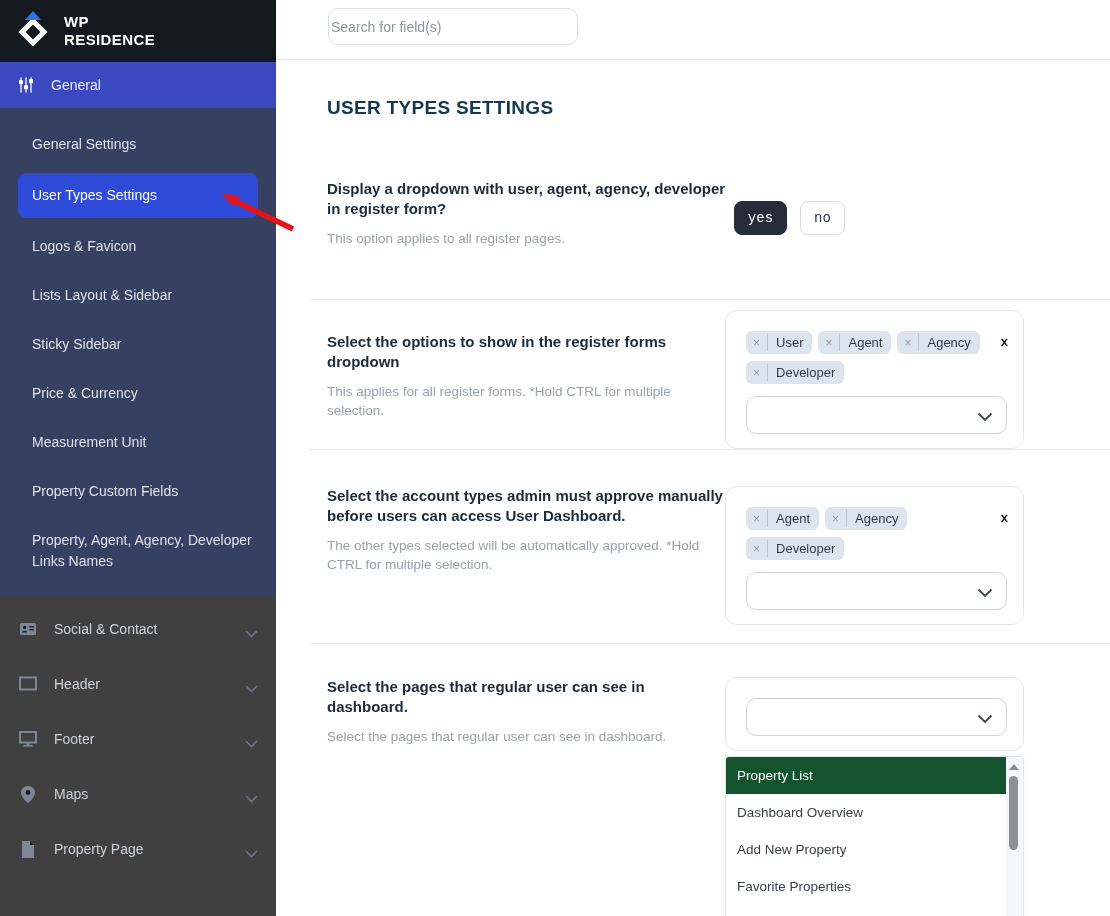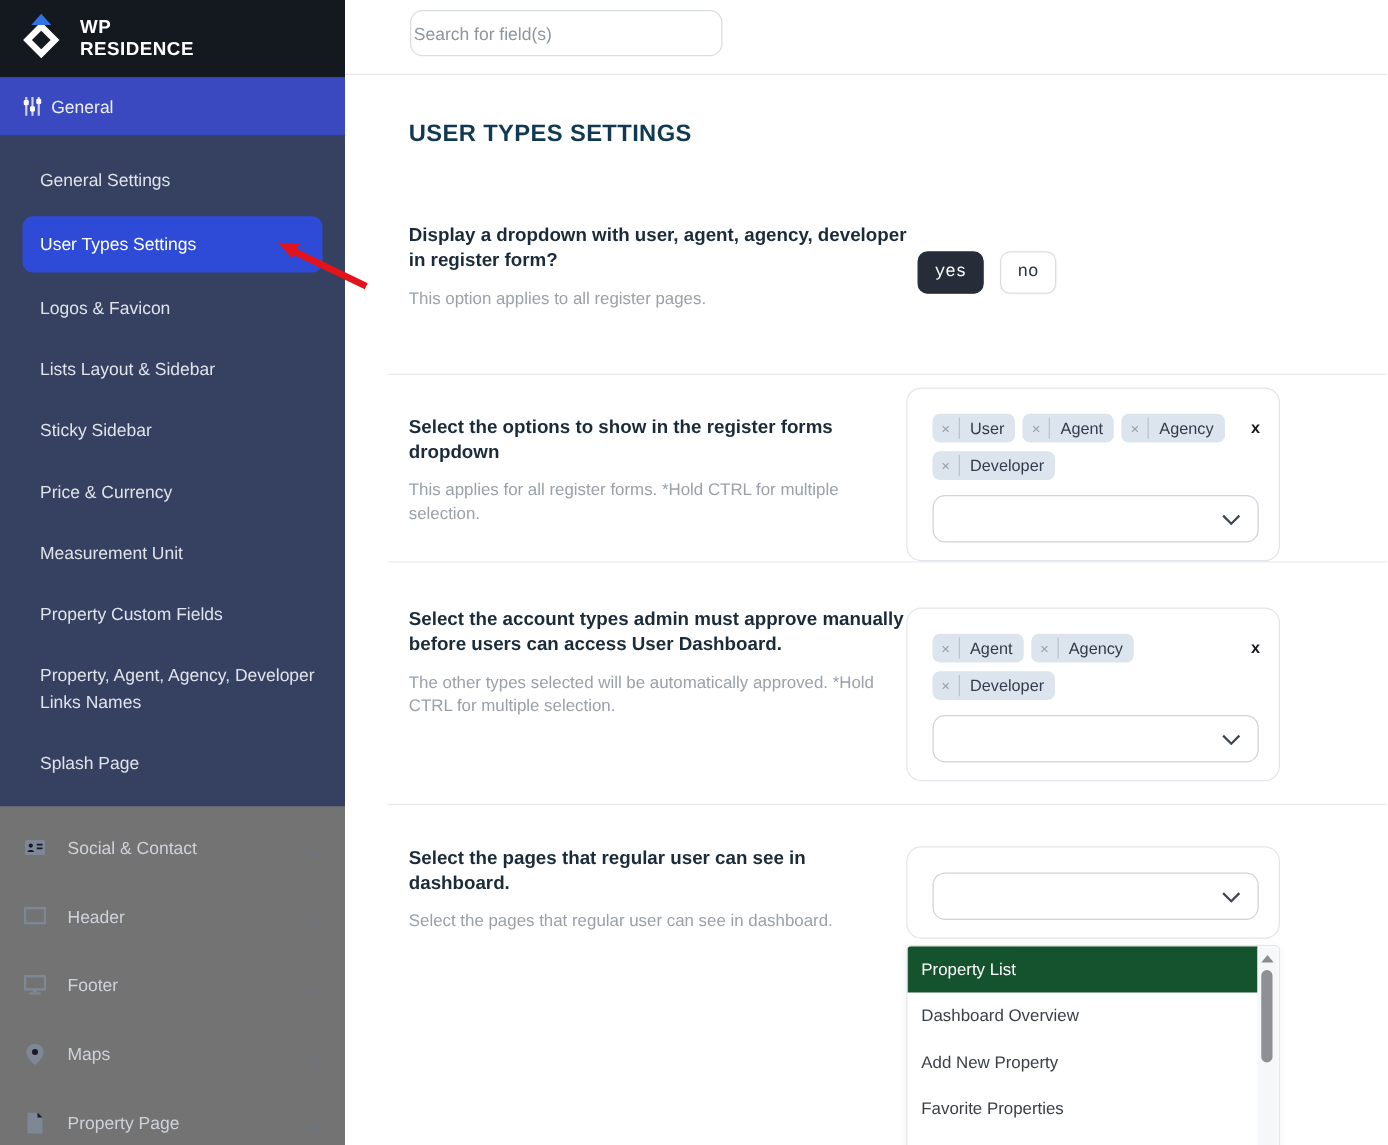--- a/index.html
+++ b/index.html
@@ -8,34 +8,34 @@
     position: relative;
     overflow: hidden;
     background: #ffffff;
     font-family: "Liberation Sans", sans-serif;
     color: #1c2b3a;
   }
 
   
   .sidebar {
     position: absolute; left:0; top:0; width:276px; height:916px;
-    background:#737373;
+    background:#404040;
   }
   .logo-bar {
     height:62px; background:#14181f;
     display:flex; align-items:center; padding-left:12px; cursor:pointer;
   }
   .logo-text { margin-left:10px; color:#fff; font-weight:bold; font-size:15px; line-height:18px; letter-spacing:.4px; }
   .logo-text span { display:block; }
 
   .general-header {
     height:46px; background:#3b49c1; display:flex; align-items:center;
     padding-left:17px; color:#eef0fb; font-size:14px; cursor:pointer;
   }
-  .general-header .lbl { margin-left:6px; }
+  .general-header .lbl { margin-left:16px; }
 
   .submenu { background:#364060; padding:12px 0 10px 0; }
   .submenu .item {
     padding:14px 20px 14px 32px; color:#dfe3ea; font-size:14px; line-height:21px; cursor:pointer;
   }
   .submenu .item.active {
     background:#2e4bd7; color:#ffffff; border-radius:8px;
     margin:4px 18px; padding:12px 14px;
   }
 
@@ -165,21 +165,20 @@
   <nav class="submenu">
     <div class="item">General Settings</div>
     <div class="item active">User Types Settings</div>
     <div class="item">Logos &amp; Favicon</div>
     <div class="item">Lists Layout &amp; Sidebar</div>
     <div class="item">Sticky Sidebar</div>
     <div class="item">Price &amp; Currency</div>
     <div class="item">Measurement Unit</div>
     <div class="item">Property Custom Fields</div>
     <div class="item">Property, Agent, Agency, Developer Links Names</div>
-    <div class="item">Splash Page</div>
   </nav>
 
   <div class="side-sections">
 
     <div class="side-section">
       <span class="ico">
         <svg width="18" height="16" viewBox="0 0 18 16">
           <rect x="1" y="2" width="16" height="12" rx="1.5" fill="#7e8795"></rect>
           <circle cx="5.6" cy="6.4" r="1.7" fill="#151a26"></circle>
           <path d="M3 11.5 C3 9.6 8.2 9.6 8.2 11.5 Z" fill="#151a26"></path>

